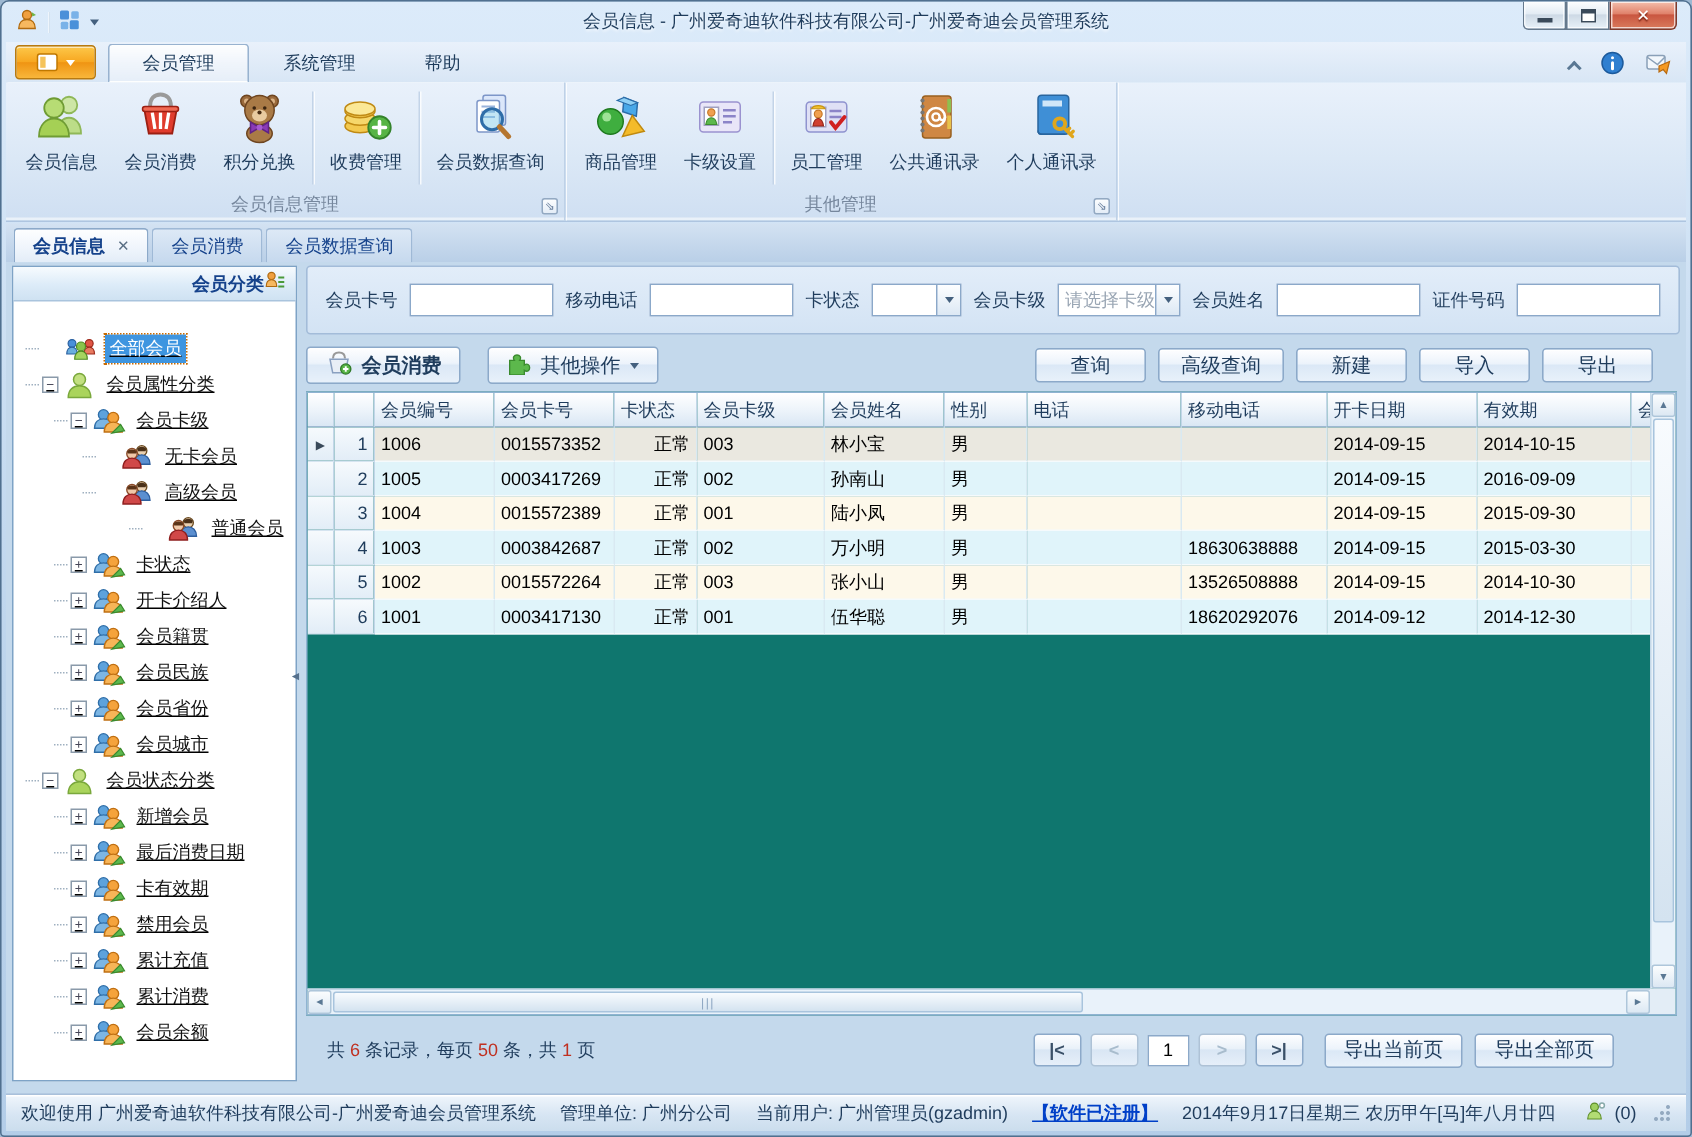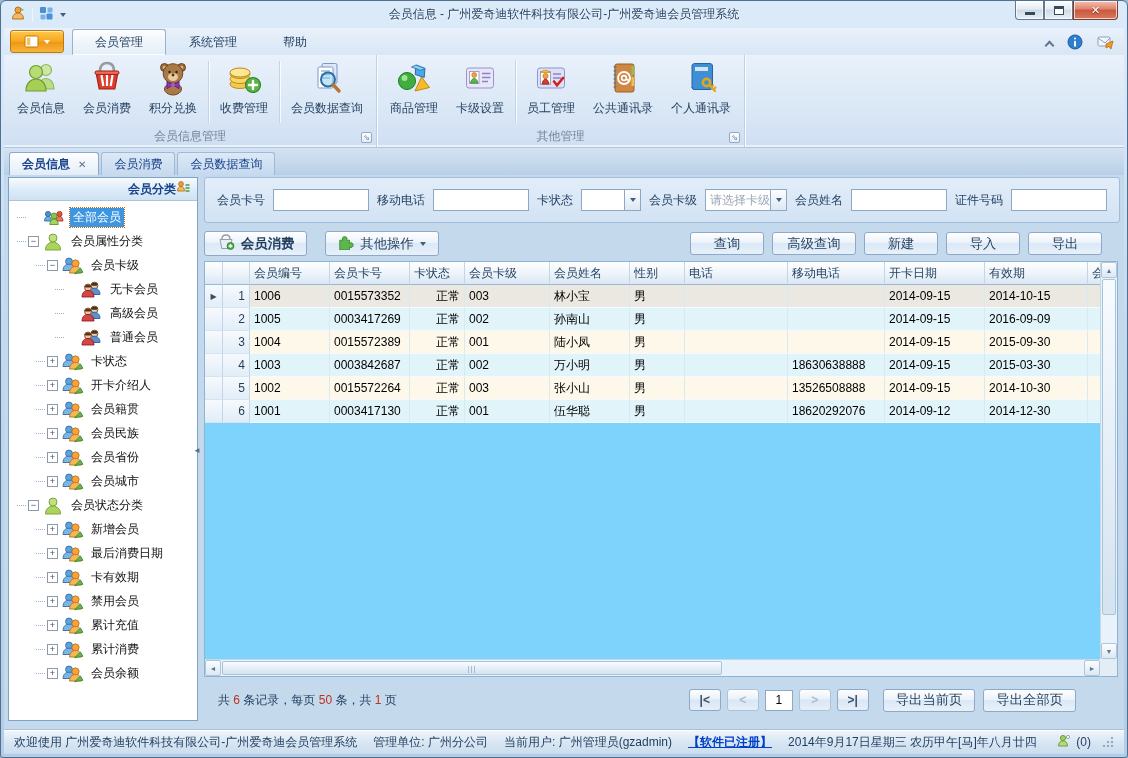--- a/index.html
+++ b/index.html
@@ -51,21 +51,21 @@
   .dtab.active { background:linear-gradient(#fdfeff,#eef4fb 60%,#e2ecf7); border-color:#8ca9c9; font-weight:bold; }
   .dtab .x { color:#5a6f84; font-size:10px; font-weight:bold; }
 
   
   .content { position:absolute; top:174px; left:3px; right:3px; bottom:28px; background:#c4d9ec; }
 
   
   .sidebar { position:absolute; left:4px; top:2px; width:190px; bottom:8px; background:#fff; border:1px solid #7ea3c6; }
   .side-header { height:23px; background:linear-gradient(#f7fbfe,#dcebf8 55%,#cfe2f2); border-bottom:1px solid #aac4dd; display:flex; align-items:center; padding:0 6px; }
   .side-title { flex:1; text-align:right; font-weight:bold; color:#15428b; }
-  .tree { padding-top:4px; overflow:hidden; }
+  .tree { padding-top:19px; overflow:hidden;text-decoration:underline; }
   .tree-row { height:24px; display:flex; align-items:center; white-space:nowrap; }
   .dots { width:9px; border-top:1px dotted #9fb0c0; margin-right:2px; flex:none; }
   .expander { width:11px; height:11px; flex:none; border:1px solid #8a9aaa; background:#fff; color:#445; font-size:9px; line-height:9px; text-align:center; margin-right:3px; }
   .exp-spacer { width:14px; flex:none; }
   .tree-icon { flex:none; margin-right:4px; display:flex; align-items:center; }
   .tree-label { color:#111; padding:1px 3px; }
   .tree-label.sel { background:var(--selection-blue); color:#fff; outline:1px dotted #c86a00; }
   .collapse-arrow { position:absolute; left:189px; top:50%; margin-top:-6px; font-size:8px; color:#55708c; z-index:3; }
 
   
@@ -82,21 +82,21 @@
   .action-bar { position:absolute; top:53px; left:0; right:0; height:27px; display:flex; align-items:center; }
   .btn { height:25px; padding:0 12px; border:1px solid #8ca9c9; border-radius:3px; color:#1f3c5c;
          background:linear-gradient(#fefeff,#ecf3fb 45%,#dbe8f6 50%,#e8f1fa); box-shadow:inset 0 1px 0 #fff;
          display:inline-flex; align-items:center; justify-content:center; gap:6px; white-space:nowrap; }
   .btn.bold { font-weight:bold; }
   .right-btns { margin-left:auto; display:flex; gap:8px; padding-right:18px; }
   .right-btns .btn { width:74px; height:23px; padding:0; }
   .right-btns .btn.wide { width:84px; }
 
   
-  .grid-wrap { position:absolute; top:84px; left:0; right:2px; bottom:44px; border:1px solid #8fb3d2; background:#7dd3fc; }
+  .grid-wrap { position:absolute; top:84px; left:0; right:2px; bottom:44px; border:1px solid #8fb3d2; background:#0f766e; }
   .grid-area { position:absolute; left:0; top:0; right:17px; bottom:17px; overflow:hidden; }
   .g-row { display:flex; height:23px; }
   .g-cell { flex:none; overflow:hidden; white-space:nowrap; padding:0 4px; display:flex; align-items:center; }
   .g-head .g-cell { background:linear-gradient(#ffffff,#ecf3fa 55%,#dae7f4); border-right:1px solid #c2d6e8; border-bottom:1px solid #9db8d2; color:#1f3c5c; }
   .g-rowhead { background:linear-gradient(#f6fafd,#e2edf7); border-right:1px solid #c2d6e8; border-bottom:1px solid #d5e4f0; color:#1f3c5c; justify-content:flex-end; }
   .g-marker { justify-content:center; padding:0; font-size:8px; color:#3a4a5a; }
   .g-body .g-cell.data { border-right:1px solid #d9e9f2; border-bottom:1px solid #f5fafc; color:#000; }
   .g-cell.right { justify-content:flex-end; }
   .row-cream .data { background:var(--row-cream); }
   .row-cyan  .data { background:var(--row-cyan); }
@@ -445,21 +445,21 @@
                 <circle cx="14.5" cy="5.5" r="3.4" fill="#ead0b0" stroke="#6a4a20" stroke-width=".9"></circle>
                 <path d="M11.5 4.2c1-1.8 5-1.8 6 0l-.4 1.6h-5.2z" fill="#4a3018"></path>
                 <path d="M9 14.5c0-4.2 2.6-6.3 5.5-6.3s5.5 2.1 5.5 6.3z" fill="#5b8fd0" stroke="#2f5f9e" stroke-width=".9"></path>
                 <circle cx="8" cy="7.5" r="3.5" fill="#f0c8a8" stroke="#8a4a28" stroke-width=".9"></circle>
                 <path d="M4.8 6.2c.8-2 5.6-2 6.4 0l-.3 1.2H5.1z" fill="#5a3418"></path>
                 <path d="M2 17c0-4.4 2.7-6.6 6-6.6s6 2.2 6 6.6z" fill="#d04848" stroke="#8f1f1f" stroke-width=".9"></path>
               </svg>
             </span>
             <span class="tree-label">高级会员</span>
           </div>
-          <div class="tree-row" style="padding-left: 46px;">
+          <div class="tree-row" style="padding-left: 46px; margin-left: 31px;">
             <span class="dots"></span>
             <span class="exp-spacer"></span>
             <span class="tree-icon">
               <svg width="23" height="19" viewBox="0 0 23 19">
                 <circle cx="14.5" cy="5.5" r="3.4" fill="#ead0b0" stroke="#6a4a20" stroke-width=".9"></circle>
                 <path d="M11.5 4.2c1-1.8 5-1.8 6 0l-.4 1.6h-5.2z" fill="#4a3018"></path>
                 <path d="M9 14.5c0-4.2 2.6-6.3 5.5-6.3s5.5 2.1 5.5 6.3z" fill="#5b8fd0" stroke="#2f5f9e" stroke-width=".9"></path>
                 <circle cx="8" cy="7.5" r="3.5" fill="#f0c8a8" stroke="#8a4a28" stroke-width=".9"></circle>
                 <path d="M4.8 6.2c.8-2 5.6-2 6.4 0l-.3 1.2H5.1z" fill="#5a3418"></path>
                 <path d="M2 17c0-4.4 2.7-6.6 6-6.6s6 2.2 6 6.6z" fill="#d04848" stroke="#8f1f1f" stroke-width=".9"></path>

